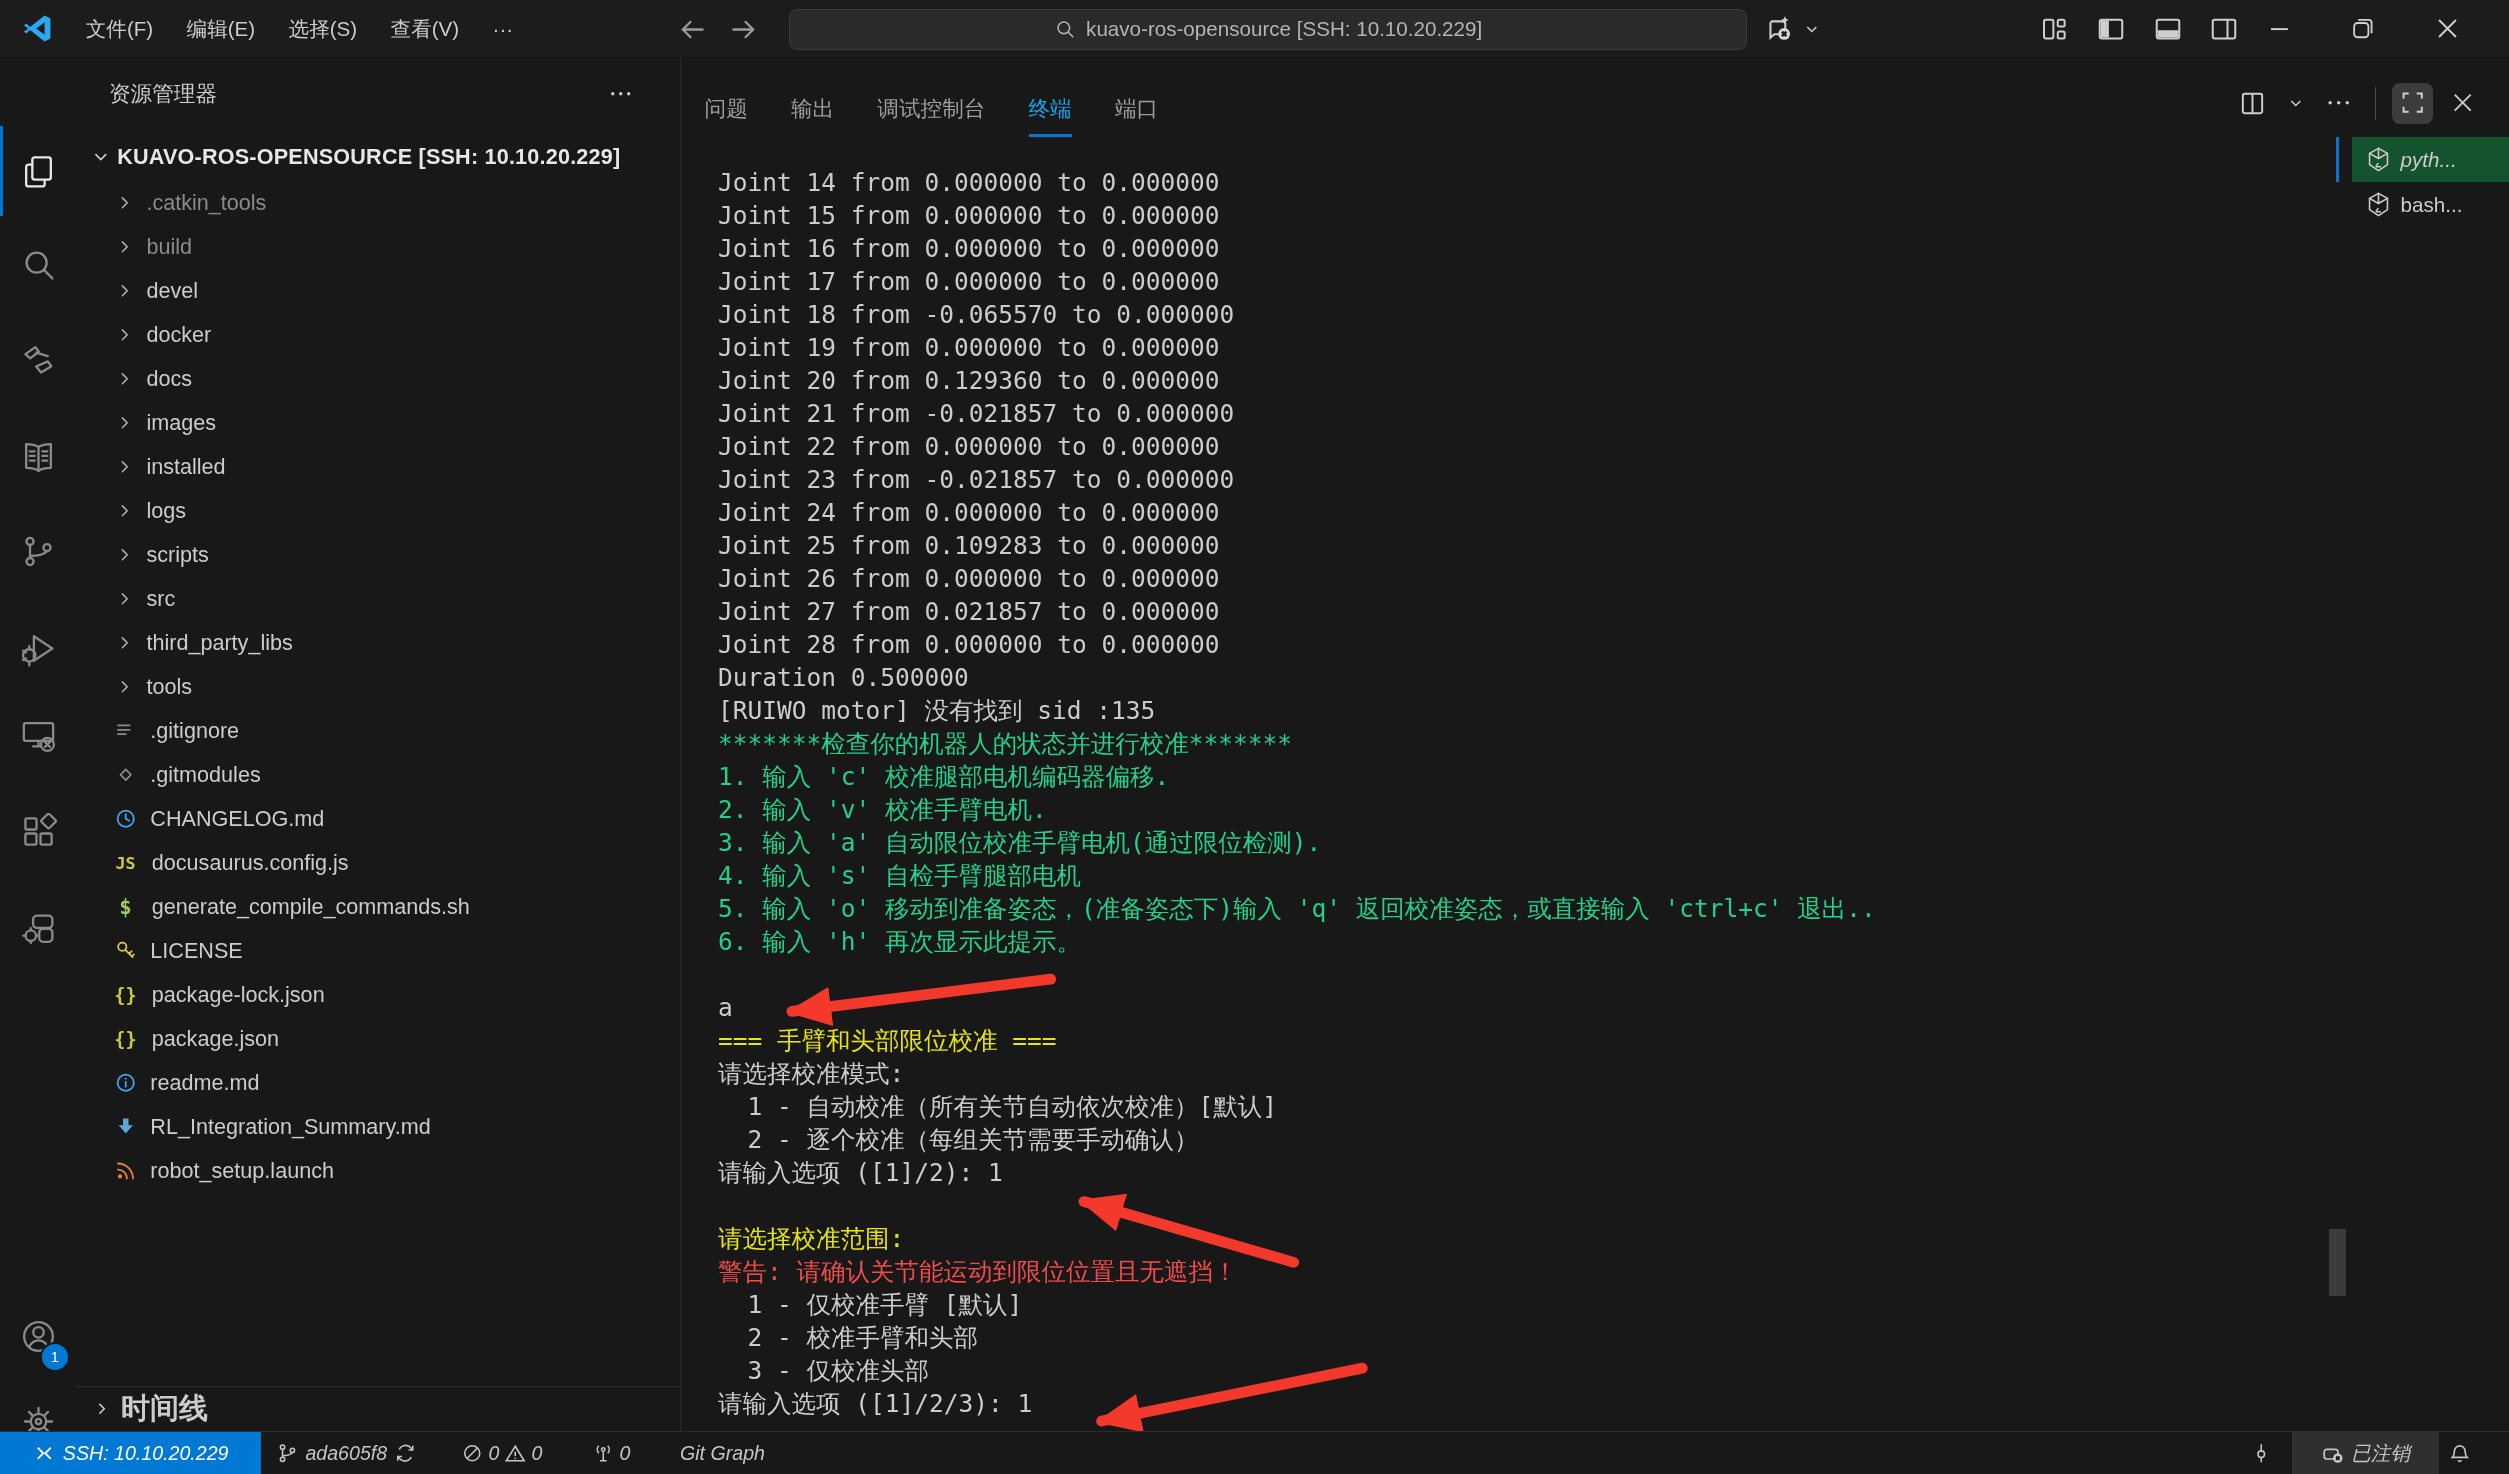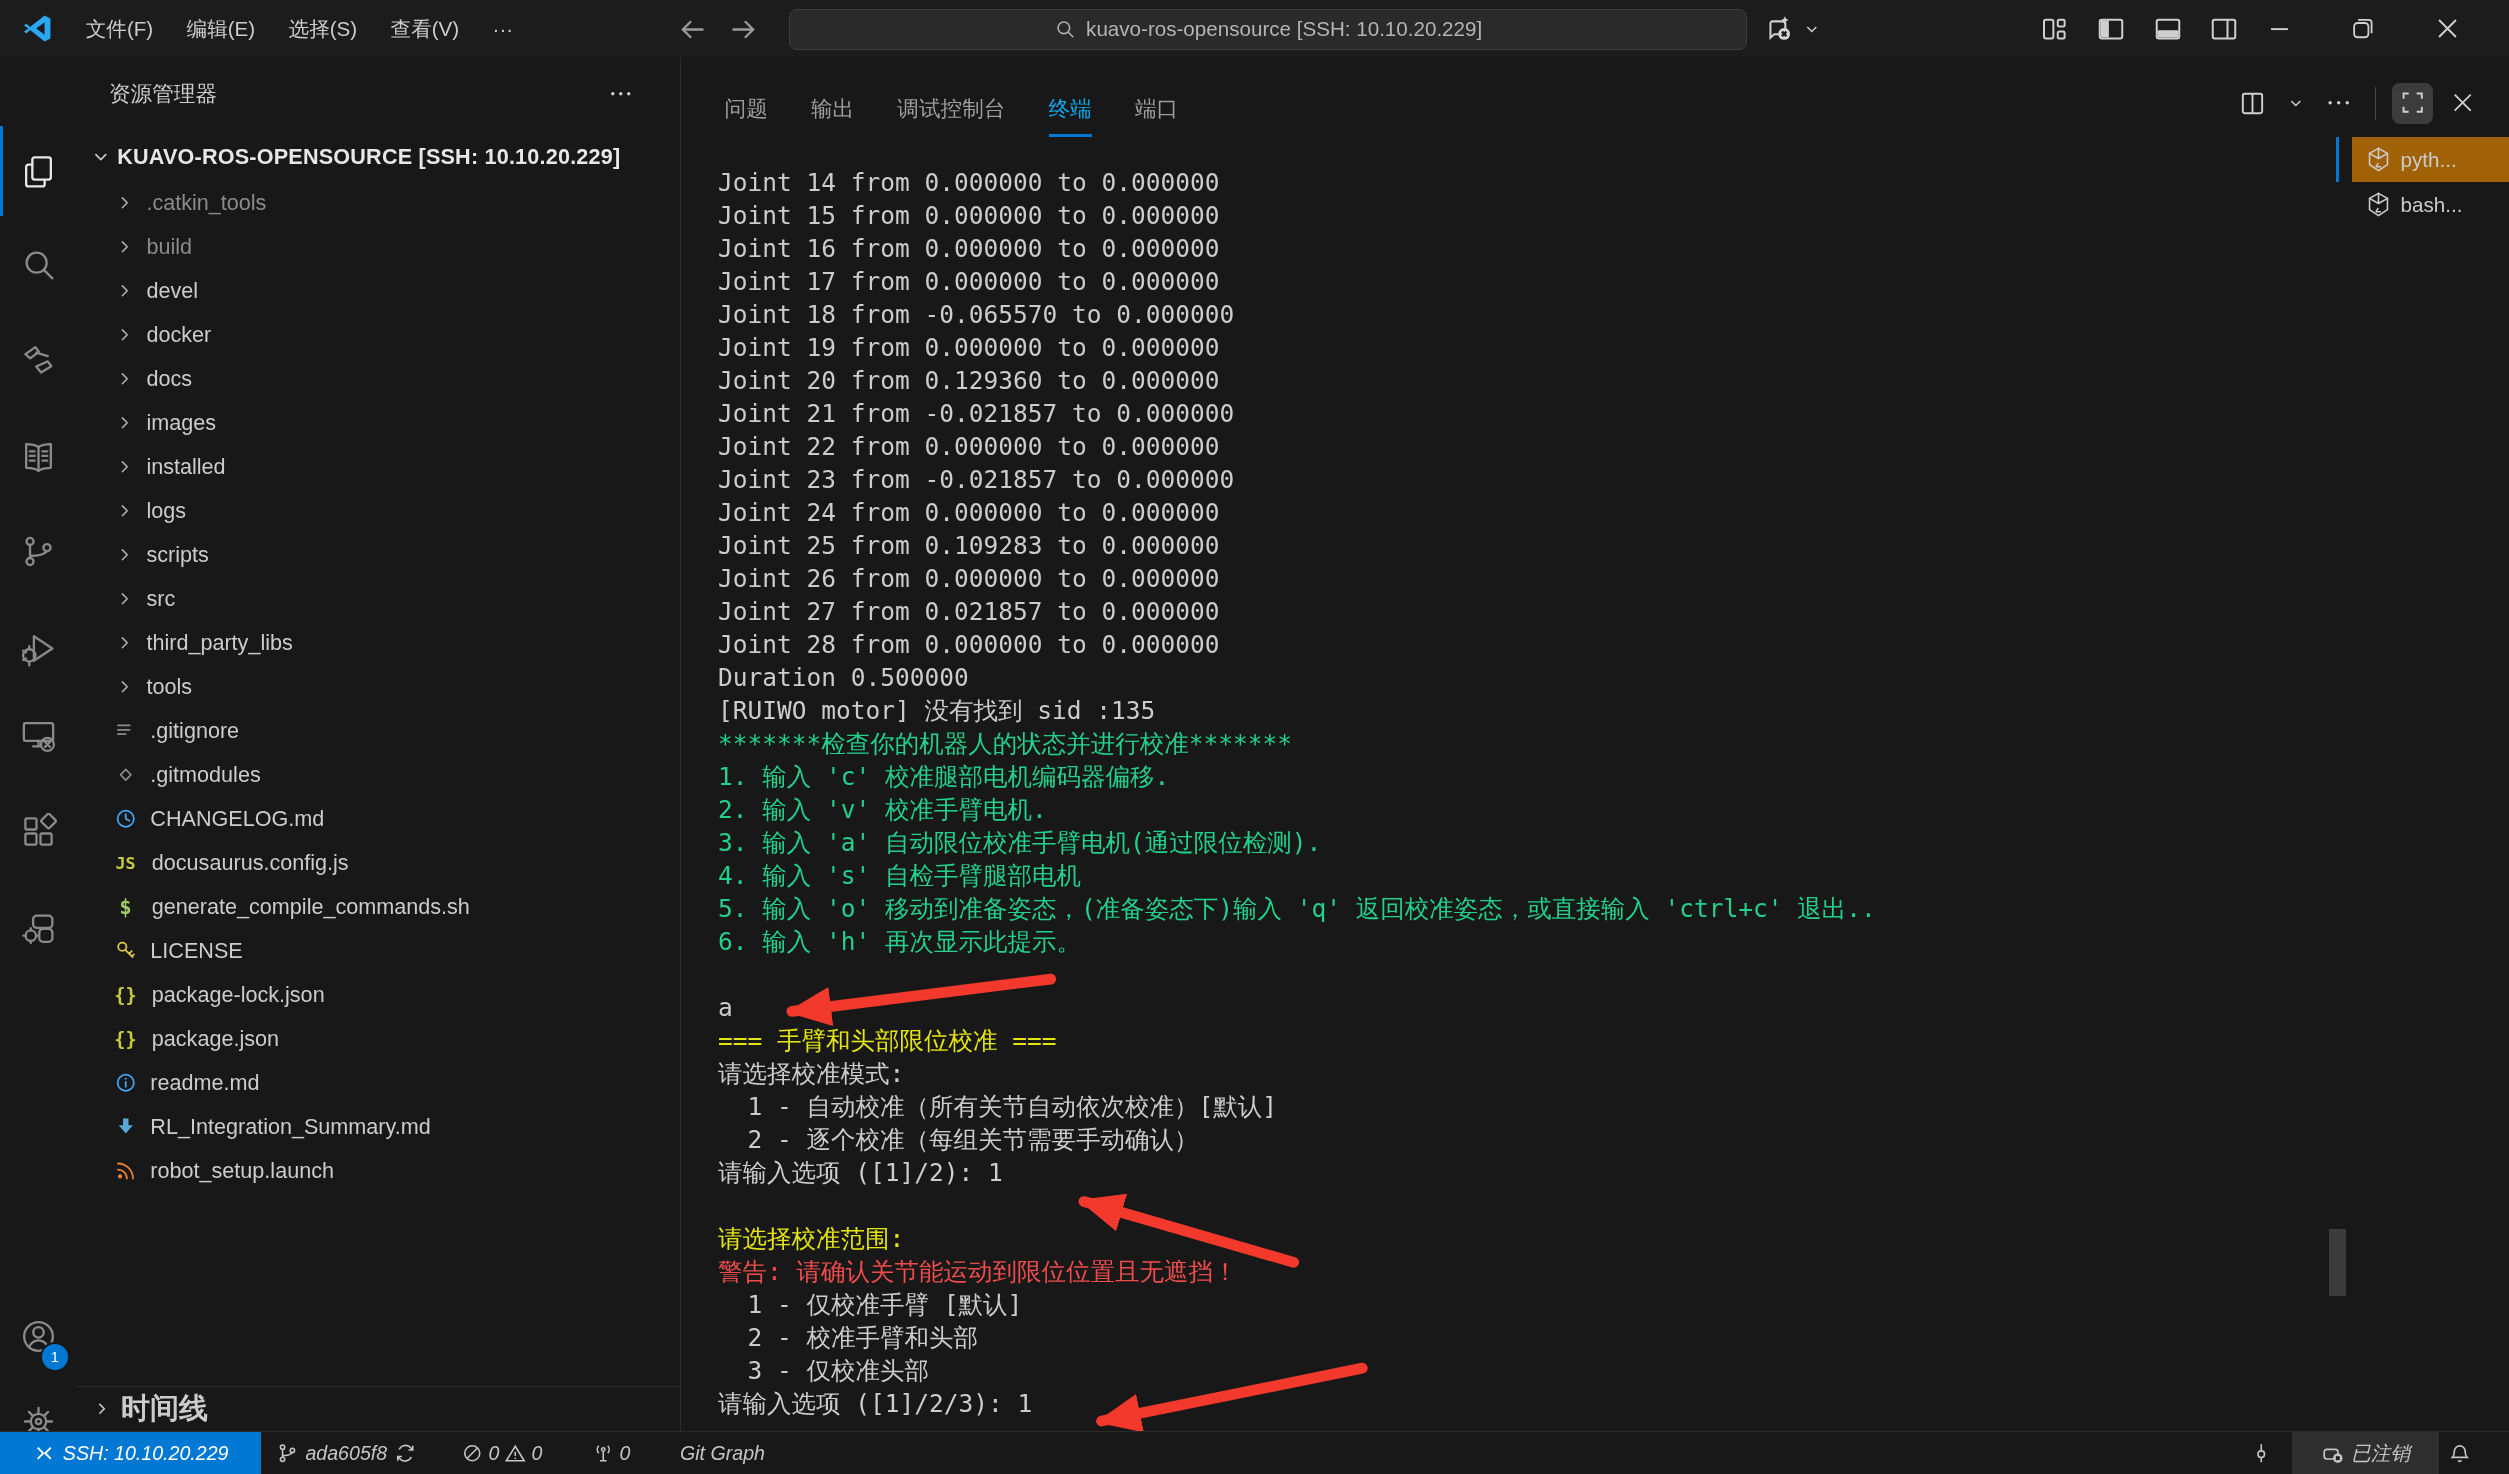--- a/index.html
+++ b/index.html
@@ -37,38 +37,38 @@
   .trow .chev{margin-left:39px;width:19.6px;height:19.6px;color:#b0b0b0;flex:none;}
   .trow .fname{margin-left:11.8px;white-space:nowrap;}
   .trow.dim .fname{color:#8a8a8a;}
   .ficon{width:25.5px;height:25.5px;margin-left:37px;flex:none;display:flex;align-items:center;justify-content:center;}
   .ficon-text{margin-left:35px;width:29px;flex:none;text-align:center;font-weight:700;font-size:16.7px;font-family:"DejaVu Sans Mono",monospace;}
   #timeline-row{position:absolute;left:0;bottom:0;width:100%;height:44px;border-top:1px solid #2b2b2b;display:flex;align-items:center;color:#cccccc;}
   #timeline-row .chev{margin-left:15.7px;width:19.6px;height:19.6px;}
   #timeline-label{margin-left:9.8px;font-size:29px;font-weight:700;}
   
   #panel{position:absolute;left:681px;top:57px;width:1828px;height:1374px;background:#181818;}
-  #panel-tabs{position:absolute;left:22px;top:16.7px;height:69px;display:flex;}
+  #panel-tabs{position:absolute;left:2px;top:16.7px;height:69px;display:flex;}
   .ptab{position:relative;padding:0 21.6px;display:flex;align-items:center;font-size:21.6px;color:#9d9d9d;}
   .ptab.active{color:#0ea5e9;}
   .ptab.active::after{content:"";position:absolute;left:21.6px;right:21.6px;bottom:5.9px;height:2.9px;background:#0078d4;}
   #panel-actions{position:absolute;right:25.5px;top:16.7px;height:59px;display:flex;align-items:center;gap:9.8px;color:#cfcfcf;}
   .pact{width:41px;height:41px;display:flex;align-items:center;justify-content:center;border-radius:7.8px;}
   .pact.hl{background:#3c3c3c;}
   .pact-sep{width:1px;height:33px;background:#4a4a4a;margin:0 5.9px;}
   #term-lines{position:absolute;left:37px;top:109px;width:1627px;}
   .tline{height:33px;line-height:33px;font-family:"DejaVu Sans Mono",monospace;font-size:24.5px;white-space:pre;color:#cccccc;}
   .tline.green{color:#23d18b;}
   .tline.yellow{color:#e5e510;}
   .tline.red{color:#f14c4c;}
   #term-scrollbar{position:absolute;left:1648px;top:1172px;width:16.7px;height:67px;background:#5a5a5a;opacity:.55;}
   #term-list{position:absolute;left:1671px;top:80px;width:157px;}
   .term-row{position:relative;height:45px;display:flex;align-items:center;gap:7.8px;color:#cccccc;font-size:20.6px;}
   .term-row .cube{width:29px;height:29px;margin-left:11.8px;flex:none;color:#cccccc;}
-  .term-row.active{background:#a16207;}
+  .term-row.active{background:#14532d;font-style:italic;}
   .term-row.active::before{content:"";position:absolute;left:-15.7px;top:0;width:2.9px;height:100%;background:#0078d4;}
   
   #statusbar{position:absolute;left:0;top:1431px;width:2509px;height:43px;background:#181818;border-top:1px solid #2b2b2b;box-sizing:border-box;color:#c5c5c5;font-size:19.6px;}
   .sb-group{position:absolute;top:0;height:42px;display:flex;align-items:center;gap:6.9px;font-style:italic;}
   #sb-remote{left:0;width:261px;background:#0078d4;color:#ffffff;justify-content:center;gap:7.8px;}
   #sb-branch{left:276px;}
   #sb-problems{left:461px;gap:4.9px;}
   #sb-radio{left:592px;gap:4.9px;}
   #sb-gitgraph{left:680px;}
   #sb-port{left:2250px;}

